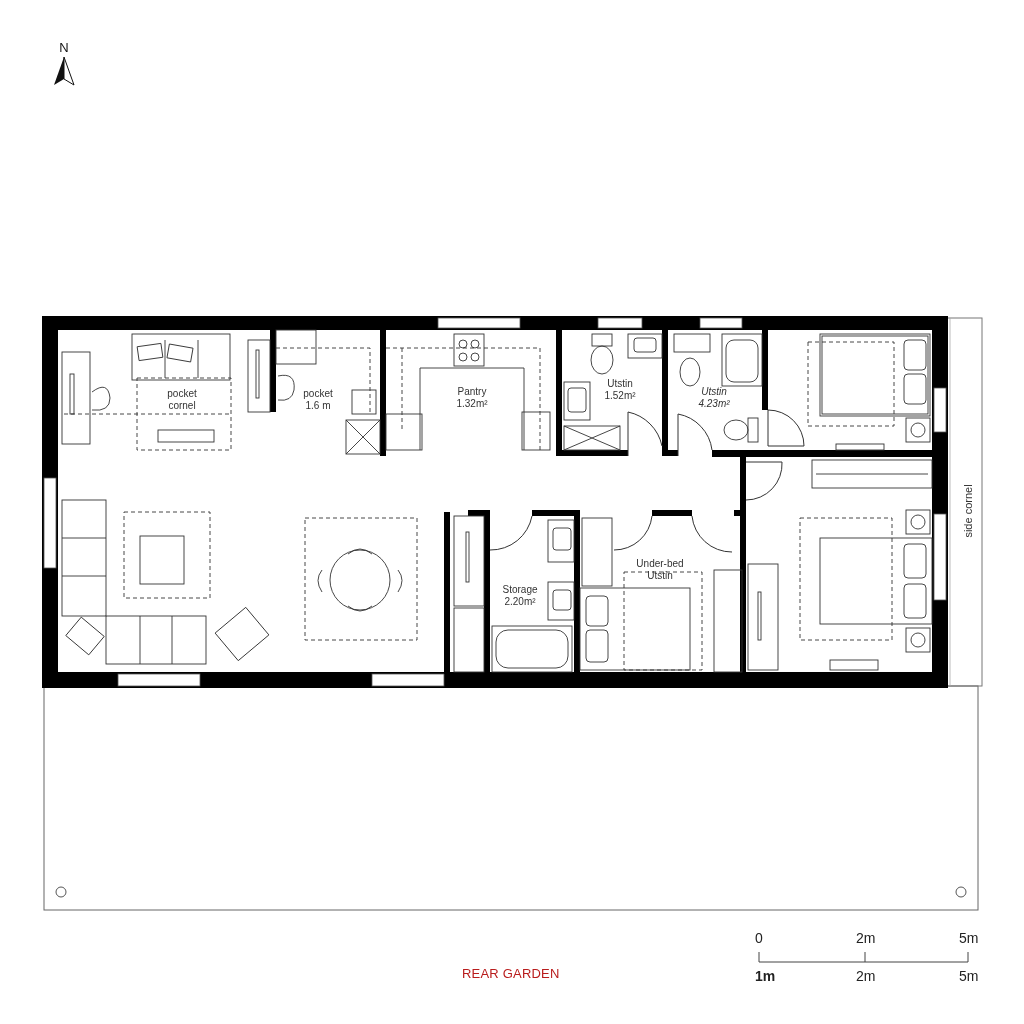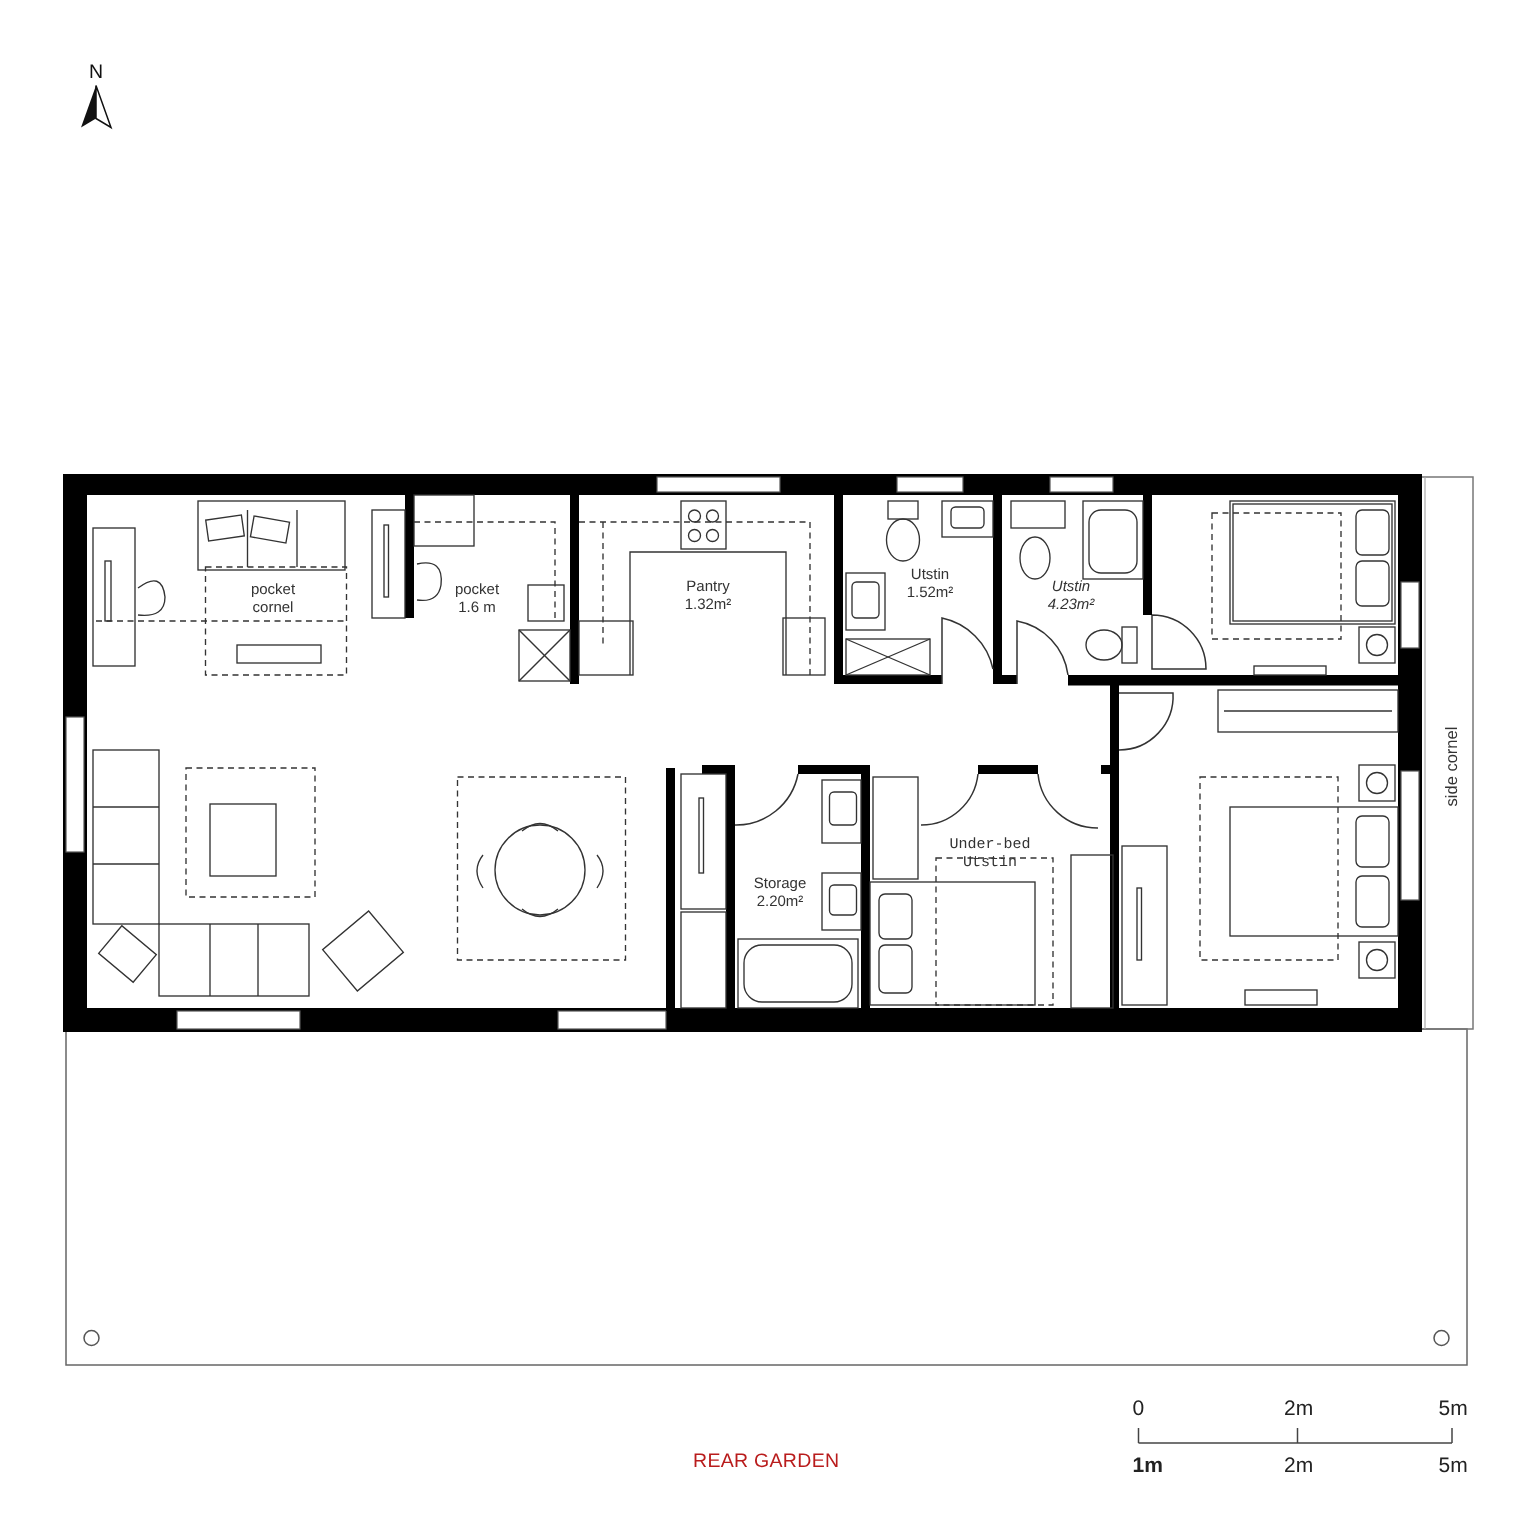--- a/index.html
+++ b/index.html
@@ -223,21 +223,21 @@
     <span>1.52m²</span>
 </div>
 <div class="lbl" style="left:682px;top:386px;width:64px;font-style:italic;">
   <span>Utstin</span>
     <span>4.23m²</span>
 </div>
 <div class="lbl" style="left:490px;top:584px;width:60px;">
   <span>Storage</span>
     <span>2.20m²</span>
 </div>
-<div class="lbl" style="left:622px;top:558px;width:76px;font-family:Liberation Mono, monospace;">
+<div class="lbl" style="left:622px;top:558px;width:76px;">
   <span>Under-bed</span>
     <span>Utstin</span>
 </div>
 
 <div class="side-label">side cornel</div>
 
 <div class="garden-label">REAR GARDEN</div>
 
 <div class="scale-txt" style="left:755px;top:930px;">0</div>
 <div class="scale-txt" style="left:856px;top:930px;">2m</div>

